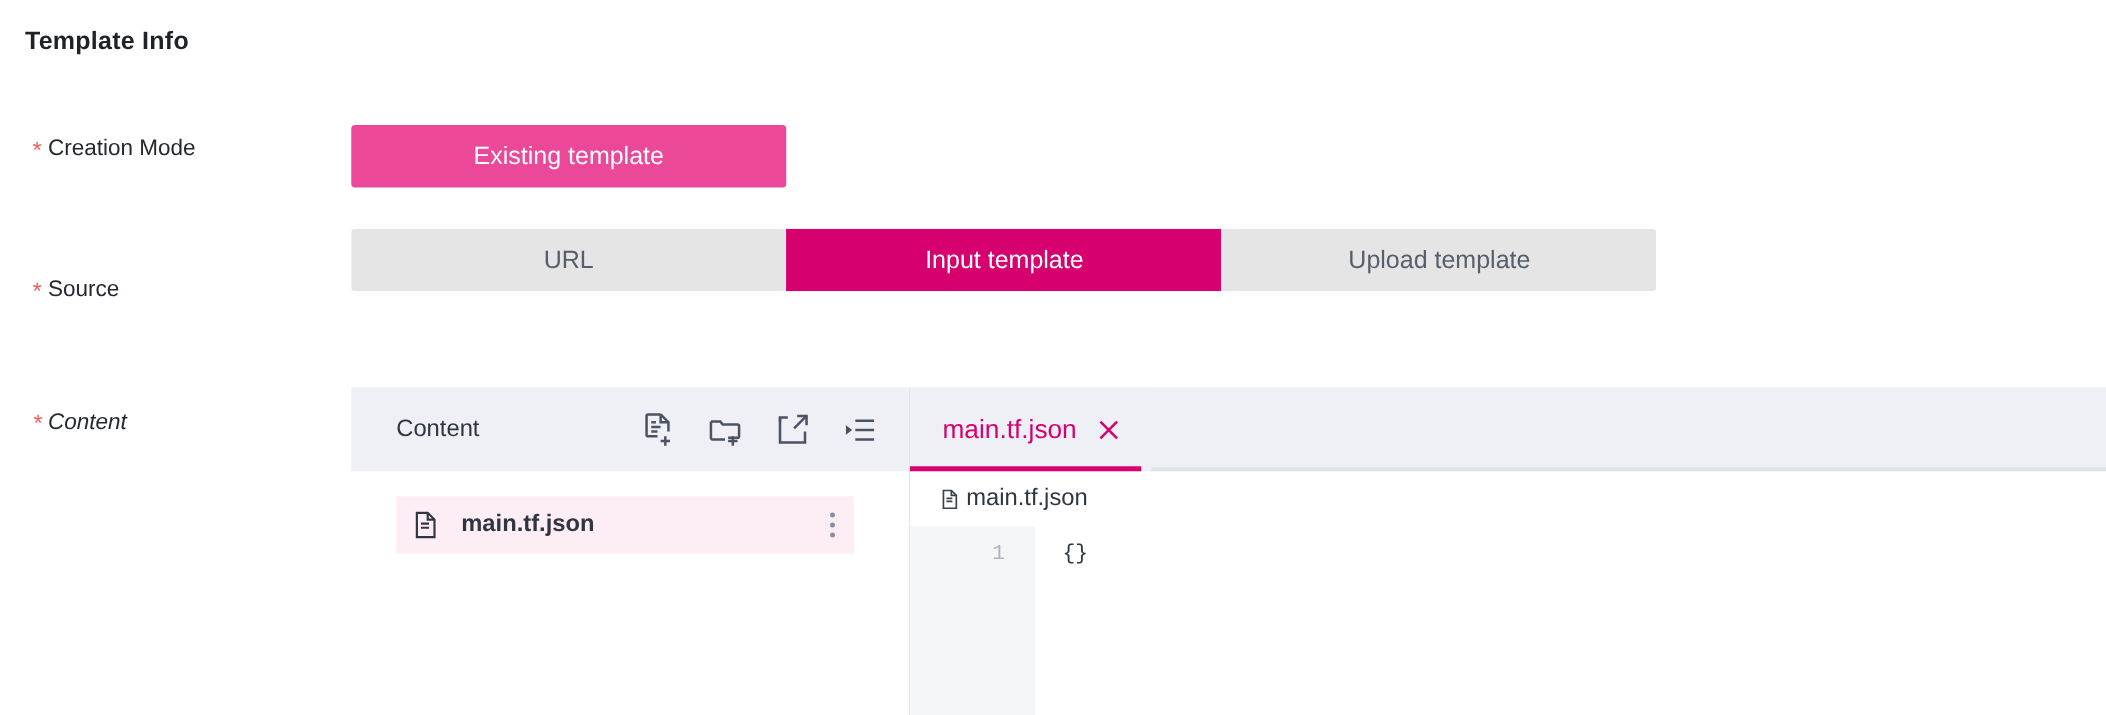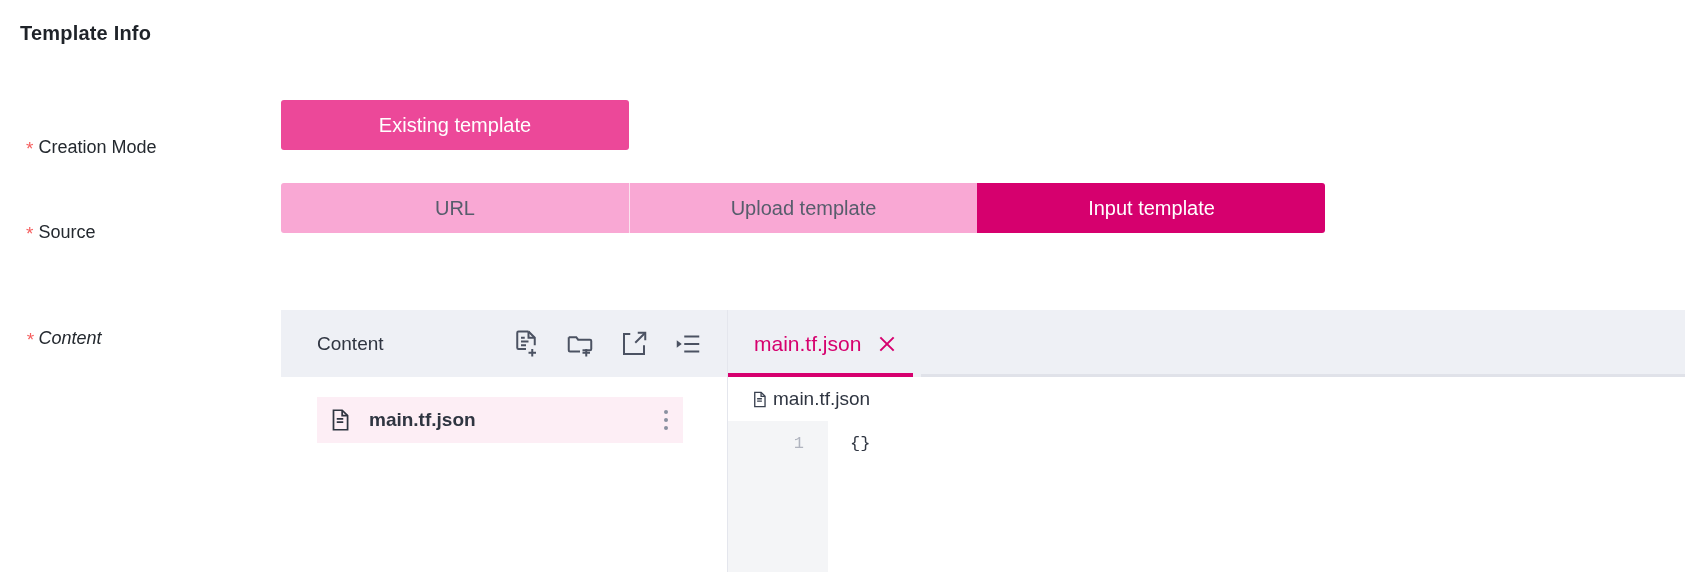--- a/index.html
+++ b/index.html
@@ -42,21 +42,21 @@
 
   
   .segmented {
     position: absolute; left: 281px; top: 183px;
     height: 50px; display: flex; border-radius: 3px; overflow: hidden;
   }
   .seg {
     width: 348px; height: 50px;
     display: flex; align-items: center; justify-content: center;
     font-size: 20px; color: #575d6c;
-    background: #f9a8d4;
+    background: #e5e5e5;
     border: none; cursor: pointer;
     font-family: "Liberation Sans", sans-serif;
   }
   .seg + .seg { border-left: 1px solid #fbe3ee; }
   .seg.active { background: #d6006e; color: #ffffff; border-left-color:#d6006e; }
 
   
   .helper {
     position: absolute; left: 281px; top: 250px;
     font-size: 18px; color: #b3b7c4; white-space: nowrap;
@@ -156,32 +156,32 @@
     color: #2f3541; line-height: 26px; white-space: pre;
   }
 </style>
 </head>
 <body>
 
 <div class="page">
 
   <div class="section-title">Template Info</div>
 
-  <div class="form-label" style="top:108px;margin-top:28px;">
+  <div class="form-label" style="top:108px;">
     <span class="req">*</span><span>Creation Mode</span>
   </div>
   <button class="seg-single">Existing template</button>
 
   <div class="form-label" style="top:197px;margin-top:24px;">
     <span class="req">*</span><span>Source</span>
   </div>
   <div class="segmented">
     <button class="seg">URL</button>
+    <button class="seg active">Input template</button>
     <button class="seg">Upload template</button>
-    <button class="seg active">Input template</button>
   </div>
 
 
   <div class="form-label" style="top:327px;font-style:italic;">
     <span class="req">*</span><span>Content</span>
   </div>
 
   <div class="editor">
 
     <div class="file-pane">

